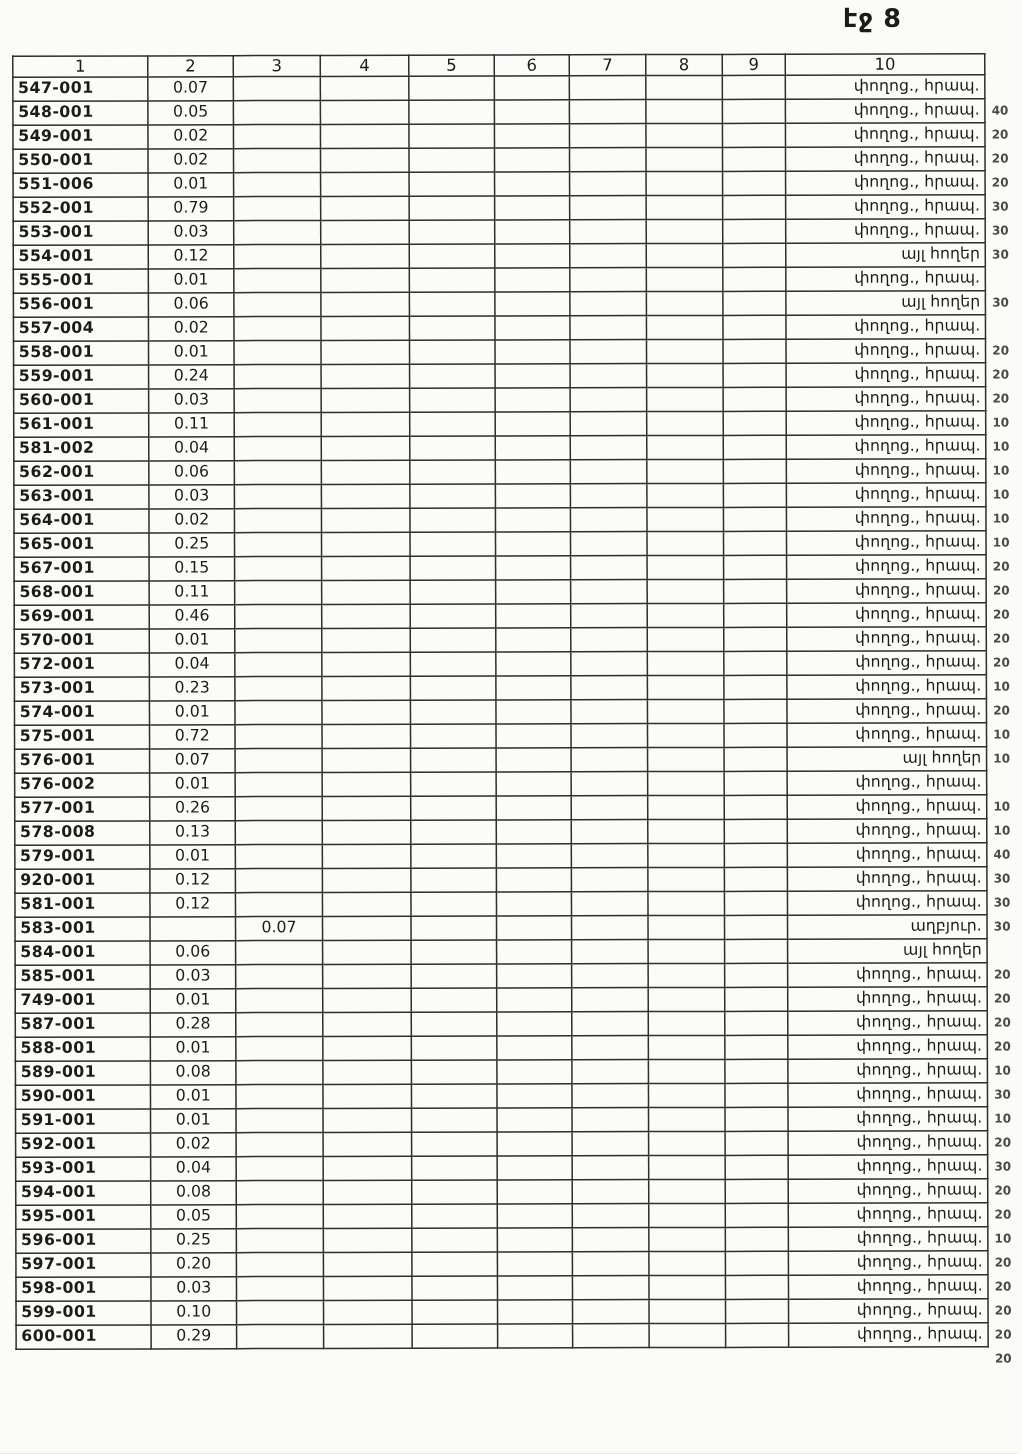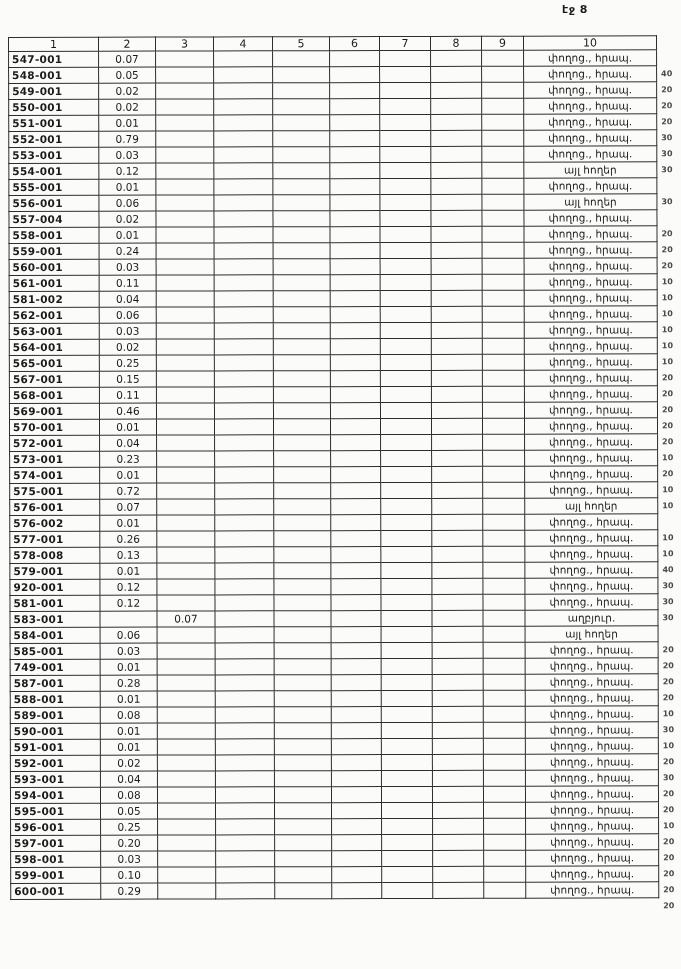--- a/index.html
+++ b/index.html
@@ -8,21 +8,21 @@
     width:681px; height:969px;
     margin:0 auto;
     background:#fbfbf9;
     font-family:"DejaVu Sans","Liberation Sans",sans-serif;
     color:#1b1b1b;
     overflow:hidden;
   }
   .page-label {
     position:absolute;
     top:3px; left:562px;
-    font-size:11px;
+    font-size:17px;
     font-weight:bold;
     letter-spacing:0.5px;
   }
   table.scan-table {
     position:absolute;
     top:37px; left:8px;
     width:648px;
     border-collapse:collapse;
     table-layout:fixed;
     transform:rotate(-0.15deg);
@@ -39,21 +39,21 @@
   }
   .scan-table th {
     font-weight:normal;
     text-align:center;
     font-size:11px;
     height:13px;
     line-height:13px;
   }
   .c-id   { text-align:left;  padding-left:5px; letter-spacing:0.3px;font-weight:bold; }
   .c-num  { text-align:center; }
-  .c-use  { text-align:center; padding-left:5px; position:relative; font-size:10px; }
+  .c-use  { text-align:right; padding-left:5px; position:relative; font-size:10px; }
   .margin-note {
     position:absolute;
     left:calc(100% + 5px);
     top:20px;
     font-size:8px;
     line-height:8px;
     color:#4a4a4a;
     font-weight:bold;
   }
 </style>
@@ -133,21 +133,21 @@
           <td class="c-num"></td>
           <td class="c-num"></td>
           <td class="c-num"></td>
           <td class="c-num"></td>
           <td class="c-num"></td>
           <td class="c-num"></td>
           <td class="c-num"></td>
           <td class="c-use">փողոց., հրապ.<span class="margin-note">20</span></td>
         </tr>
         <tr>
-          <td class="c-id">551-001</td>
+          <td class="c-id">551-006</td>
           <td class="c-num">0.01</td>
           <td class="c-num"></td>
           <td class="c-num"></td>
           <td class="c-num"></td>
           <td class="c-num"></td>
           <td class="c-num"></td>
           <td class="c-num"></td>
           <td class="c-num"></td>
           <td class="c-use">փողոց., հրապ.<span class="margin-note">30</span></td>
         </tr>

